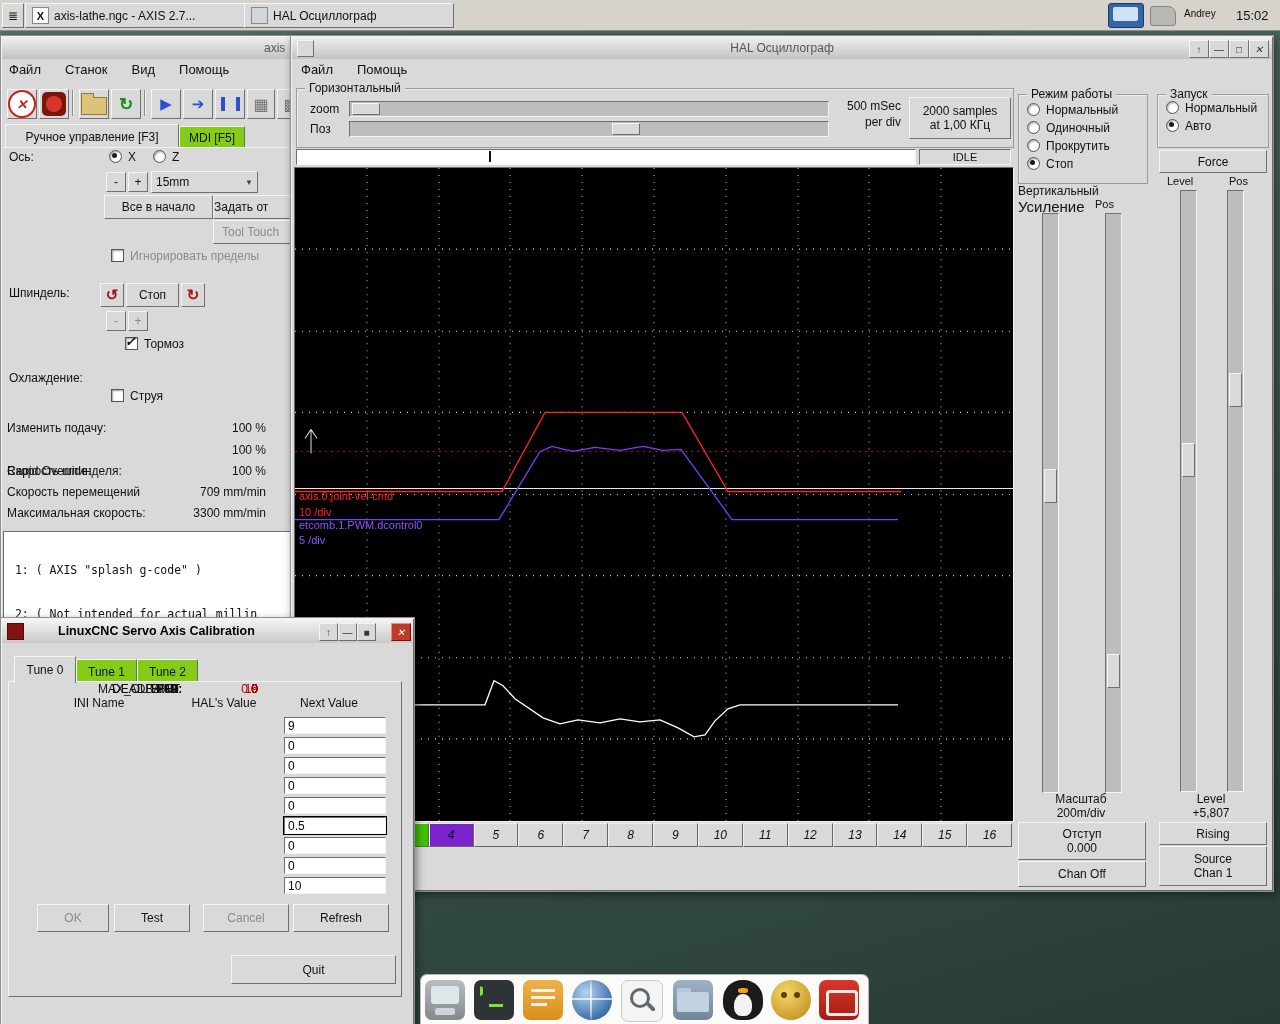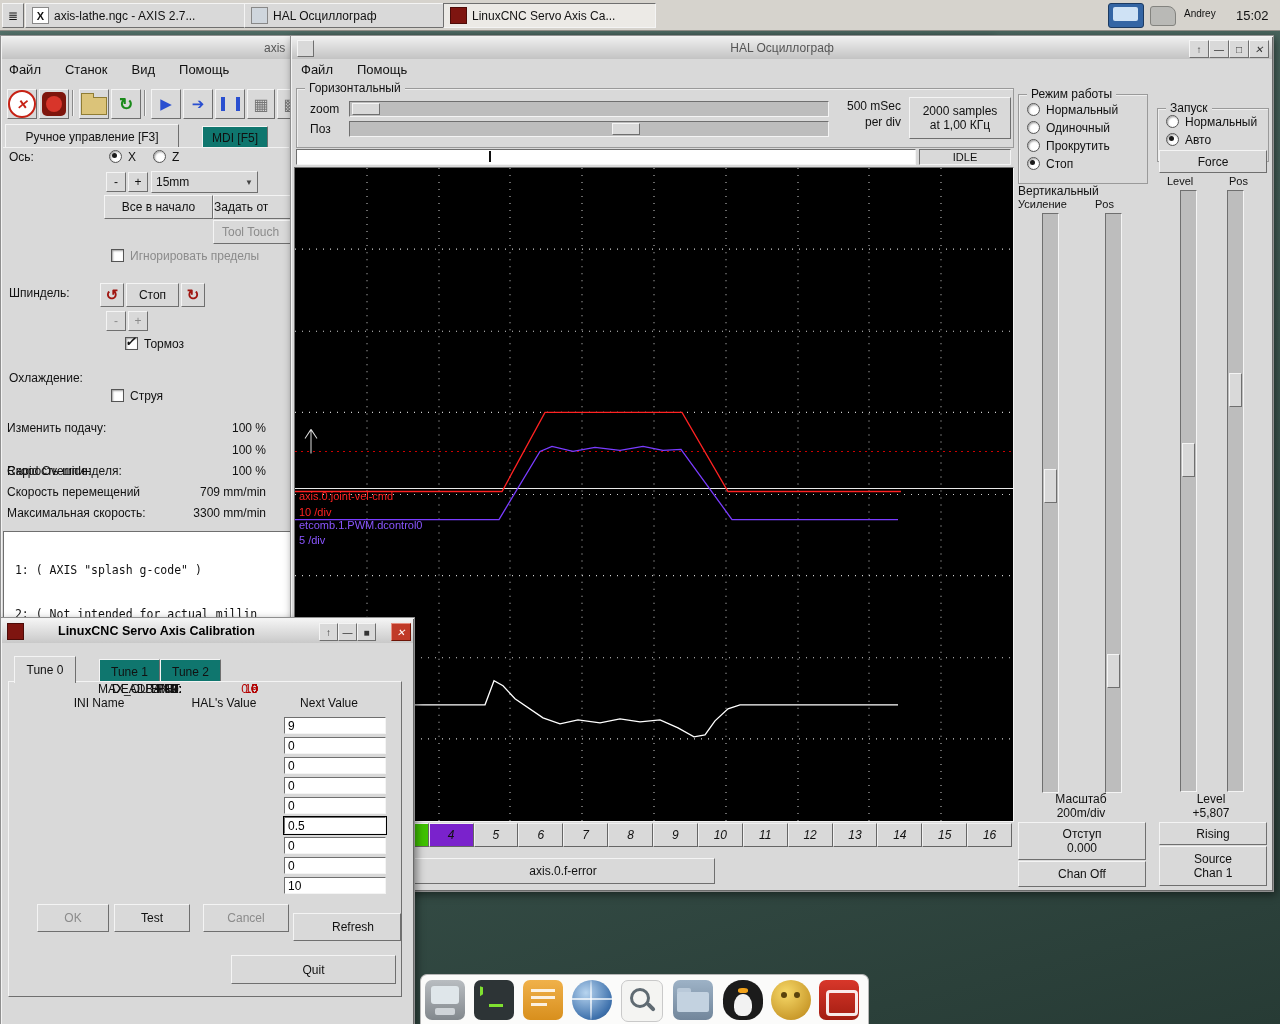--- a/index.html
+++ b/index.html
@@ -33,21 +33,21 @@
   .rrow{position:absolute;white-space:nowrap;}
   .dis{color:#8b8b8b;}
   .trough-h{position:absolute;height:14px;background:#bdbdbd;border:1px solid;border-color:#6f6f6f #f4f4f4 #f4f4f4 #6f6f6f;}
   .handle-h{position:absolute;top:1px;height:10px;background:#d9d9d9;border:1px solid;border-color:#f4f4f4 #6f6f6f #6f6f6f #f4f4f4;}
   .trough-v{position:absolute;width:15px;background:#bdbdbd;border:1px solid;border-color:#6f6f6f #f4f4f4 #f4f4f4 #6f6f6f;}
   .handle-v{position:absolute;left:1px;width:11px;background:#d9d9d9;border:1px solid;border-color:#f4f4f4 #6f6f6f #6f6f6f #f4f4f4;}
   .tool{position:absolute;width:28px;height:28px;display:flex;align-items:center;justify-content:center;}
   .tsep{position:absolute;width:0;height:26px;border-left:1px solid #8a8a8a;border-right:1px solid #f2f2f2;}
   .tab{position:absolute;display:flex;align-items:center;justify-content:center;font-size:12px;
     background:#d9d9d9;border:1px solid;border-color:#f4f4f4 #6f6f6f #6f6f6f #f4f4f4;border-bottom:none;}
-  .tab.off{background:#0f766e;margin-left:23px;}
+  .tab.off{background:#84cc16;}
   .chan{flex:1;display:flex;align-items:center;justify-content:center;font-size:12px;
     border:1px solid;border-color:#f0f0f0 #666 #666 #f0f0f0;background:#d9d9d9;}
   .chan.green{background:#3fc300;}
   .chan.purple{background:#7a22cc;}
   .plotlabel{position:absolute;font-size:11px;white-space:nowrap;}
   input.tk{position:absolute;height:15px;background:#fff;border:1px solid;
     border-color:#6f6f6f #f4f4f4 #f4f4f4 #6f6f6f;font:12px "Liberation Sans",sans-serif;padding:0 3px;}
   input.tk.focused{outline:1px solid #000;}
   .crow span{display:block;position:absolute;font-size:12px;}
   .cname{left:13px;width:160px;text-align:right;}
@@ -336,52 +336,49 @@
           <i>14</i>
         </span>
       <span class="chan">
           <i>15</i>
         </span>
       <span class="chan">
           <i>16</i>
         </span>
     </div>
     <span class="abs" style="left:92px;top:813px;font-size:11px;">Канал</span>
-    <div class="btn bev-out" style="position:absolute;left:120px;top:822px;width:302px;height:24px;">
-      <span>axis.0.f-error</span>
-    </div>
 
     <div class="lframe" style="left:727px;top:58px;width:128px;height:88px;">
       <span class="legend">Режим работы</span>
       <span class="rrow" style="left:8px;top:8px;"><i class="radio"></i><span>Нормальный</span></span>
       <span class="rrow" style="left:8px;top:26px;"><i class="radio"></i><span>Одиночный</span></span>
       <span class="rrow" style="left:8px;top:44px;"><i class="radio"></i><span>Прокрутить</span></span>
       <span class="rrow" style="left:8px;top:62px;"><i class="radio sel"></i><span>Стоп</span></span>
     </div>
 
     <span class="abs" style="left:727px;top:148px;">Вертикальный</span>
-    <span class="abs" style="left:727px;top:162px;font-size:11px;">Усиление</span>
+    <span class="abs" style="left:727px;top:162px;font-size:15px;">Усиление</span>
     <span class="abs" style="left:804px;top:162px;font-size:11px;">Pos</span>
     <div class="trough-v" style="left:751px;top:177px;height:578px;">
       <div class="handle-v" style="top:255px;height:32px;"></div>
     </div>
     <div class="trough-v" style="left:814px;top:177px;height:578px;">
       <div class="handle-v" style="top:440px;height:32px;"></div>
     </div>
     <span class="abs" style="left:725px;top:756px;width:130px;text-align:center;">Масштаб</span>
     <span class="abs" style="left:725px;top:770px;width:130px;text-align:center;">200m/div</span>
     <div class="btn bev-out two" style="position:absolute;left:727px;top:786px;width:126px;height:36px;">
       <span>Отступ</span>
       <span>0.000</span>
     </div>
     <div class="btn bev-out" style="position:absolute;left:727px;top:825px;width:126px;height:24px;">
       <span>Chan Off</span>
     </div>
 
-    <div class="lframe" style="left:866px;top:72px;width:110px;height:52px;text-align:center;">
+    <div class="lframe" style="left:866px;top:58px;width:110px;height:52px;text-align:center;">
       <span class="legend">Запуск</span>
       <span class="rrow" style="left:8px;top:6px;"><i class="radio"></i><span>Нормальный</span></span>
       <span class="rrow" style="left:8px;top:24px;"><i class="radio sel"></i><span>Авто</span></span>
     </div>
     <div class="btn bev-out" style="position:absolute;left:868px;top:114px;width:106px;height:21px;">
       <span>Force</span>
     </div>
     <span class="abs" style="left:876px;top:139px;font-size:11px;">Level</span>
     <span class="abs" style="left:938px;top:139px;font-size:11px;">Pos</span>
     <div class="trough-v" style="left:889px;top:154px;height:600px;">
@@ -482,21 +479,21 @@
 
       <div class="btn bev-out disabled" style="position:absolute;left:28px;top:222px;width:70px;height:26px;">
           <span>OK</span>
         </div>
       <div class="btn bev-out" style="position:absolute;left:105px;top:222px;width:74px;height:26px;">
           <span>Test</span>
         </div>
       <div class="btn bev-out disabled" style="position:absolute;left:194px;top:222px;width:84px;height:26px;">
           <span>Cancel</span>
         </div>
-      <div class="btn bev-out" style="position:absolute;left:284px;top:231px;width:94px;height:26px;padding-left:12px;">
+      <div class="btn bev-out" style="position:absolute;left:284px;top:222px;width:94px;height:26px;">
           <span>Refresh</span>
         </div>
     </div>
 
     <div class="btn bev-out" style="position:absolute;left:230px;top:337px;width:163px;height:27px;">
         <span>Quit</span>
       </div>
   </div>
 
   <div id="dock">
@@ -543,24 +540,20 @@
       <span>≣</span>
     </div>
     <div class="task bev-out" style="left:25px;width:215px;">
       <span class="ticon16" style="background:#fff;border:1px solid #888;">X</span>
       <span>axis-lathe.ngc - AXIS 2.7...</span>
     </div>
     <div class="task bev-out" style="left:244px;width:196px;">
       <span class="ticon16" style="background:#cfd6dd;border:1px solid #888;"></span>
       <span>HAL Осциллограф</span>
     </div>
-    <div class="task bev-in active" style="left:443px;width:199px;">
-      <span class="ticon16" style="background:#7e1510;border:1px solid #4d0b08;"></span>
-      <span>LinuxCNC Servo Axis Ca...</span>
-    </div>
     <div class="abs" style="left:1108px;top:3px;width:34px;height:23px;background:#3465a4;border:1px solid #1c3a61;border-radius:3px;">
       <div style="position:absolute;left:4px;top:3px;width:25px;height:14px;background:#cfe2f5;border-radius:2px;"></div>
     </div>
     <div class="abs" style="left:1150px;top:6px;width:24px;height:18px;background:#b9b9b6;border:1px solid #83837f;border-radius:3px 8px 3px 3px;"></div>
     <span class="abs" style="left:1184px;top:8px;font-size:10px;">Andrey</span>
     <span class="abs" style="left:1236px;top:8px;font-size:13px;">15:02</span>
   </div>
 
 </div>
 

